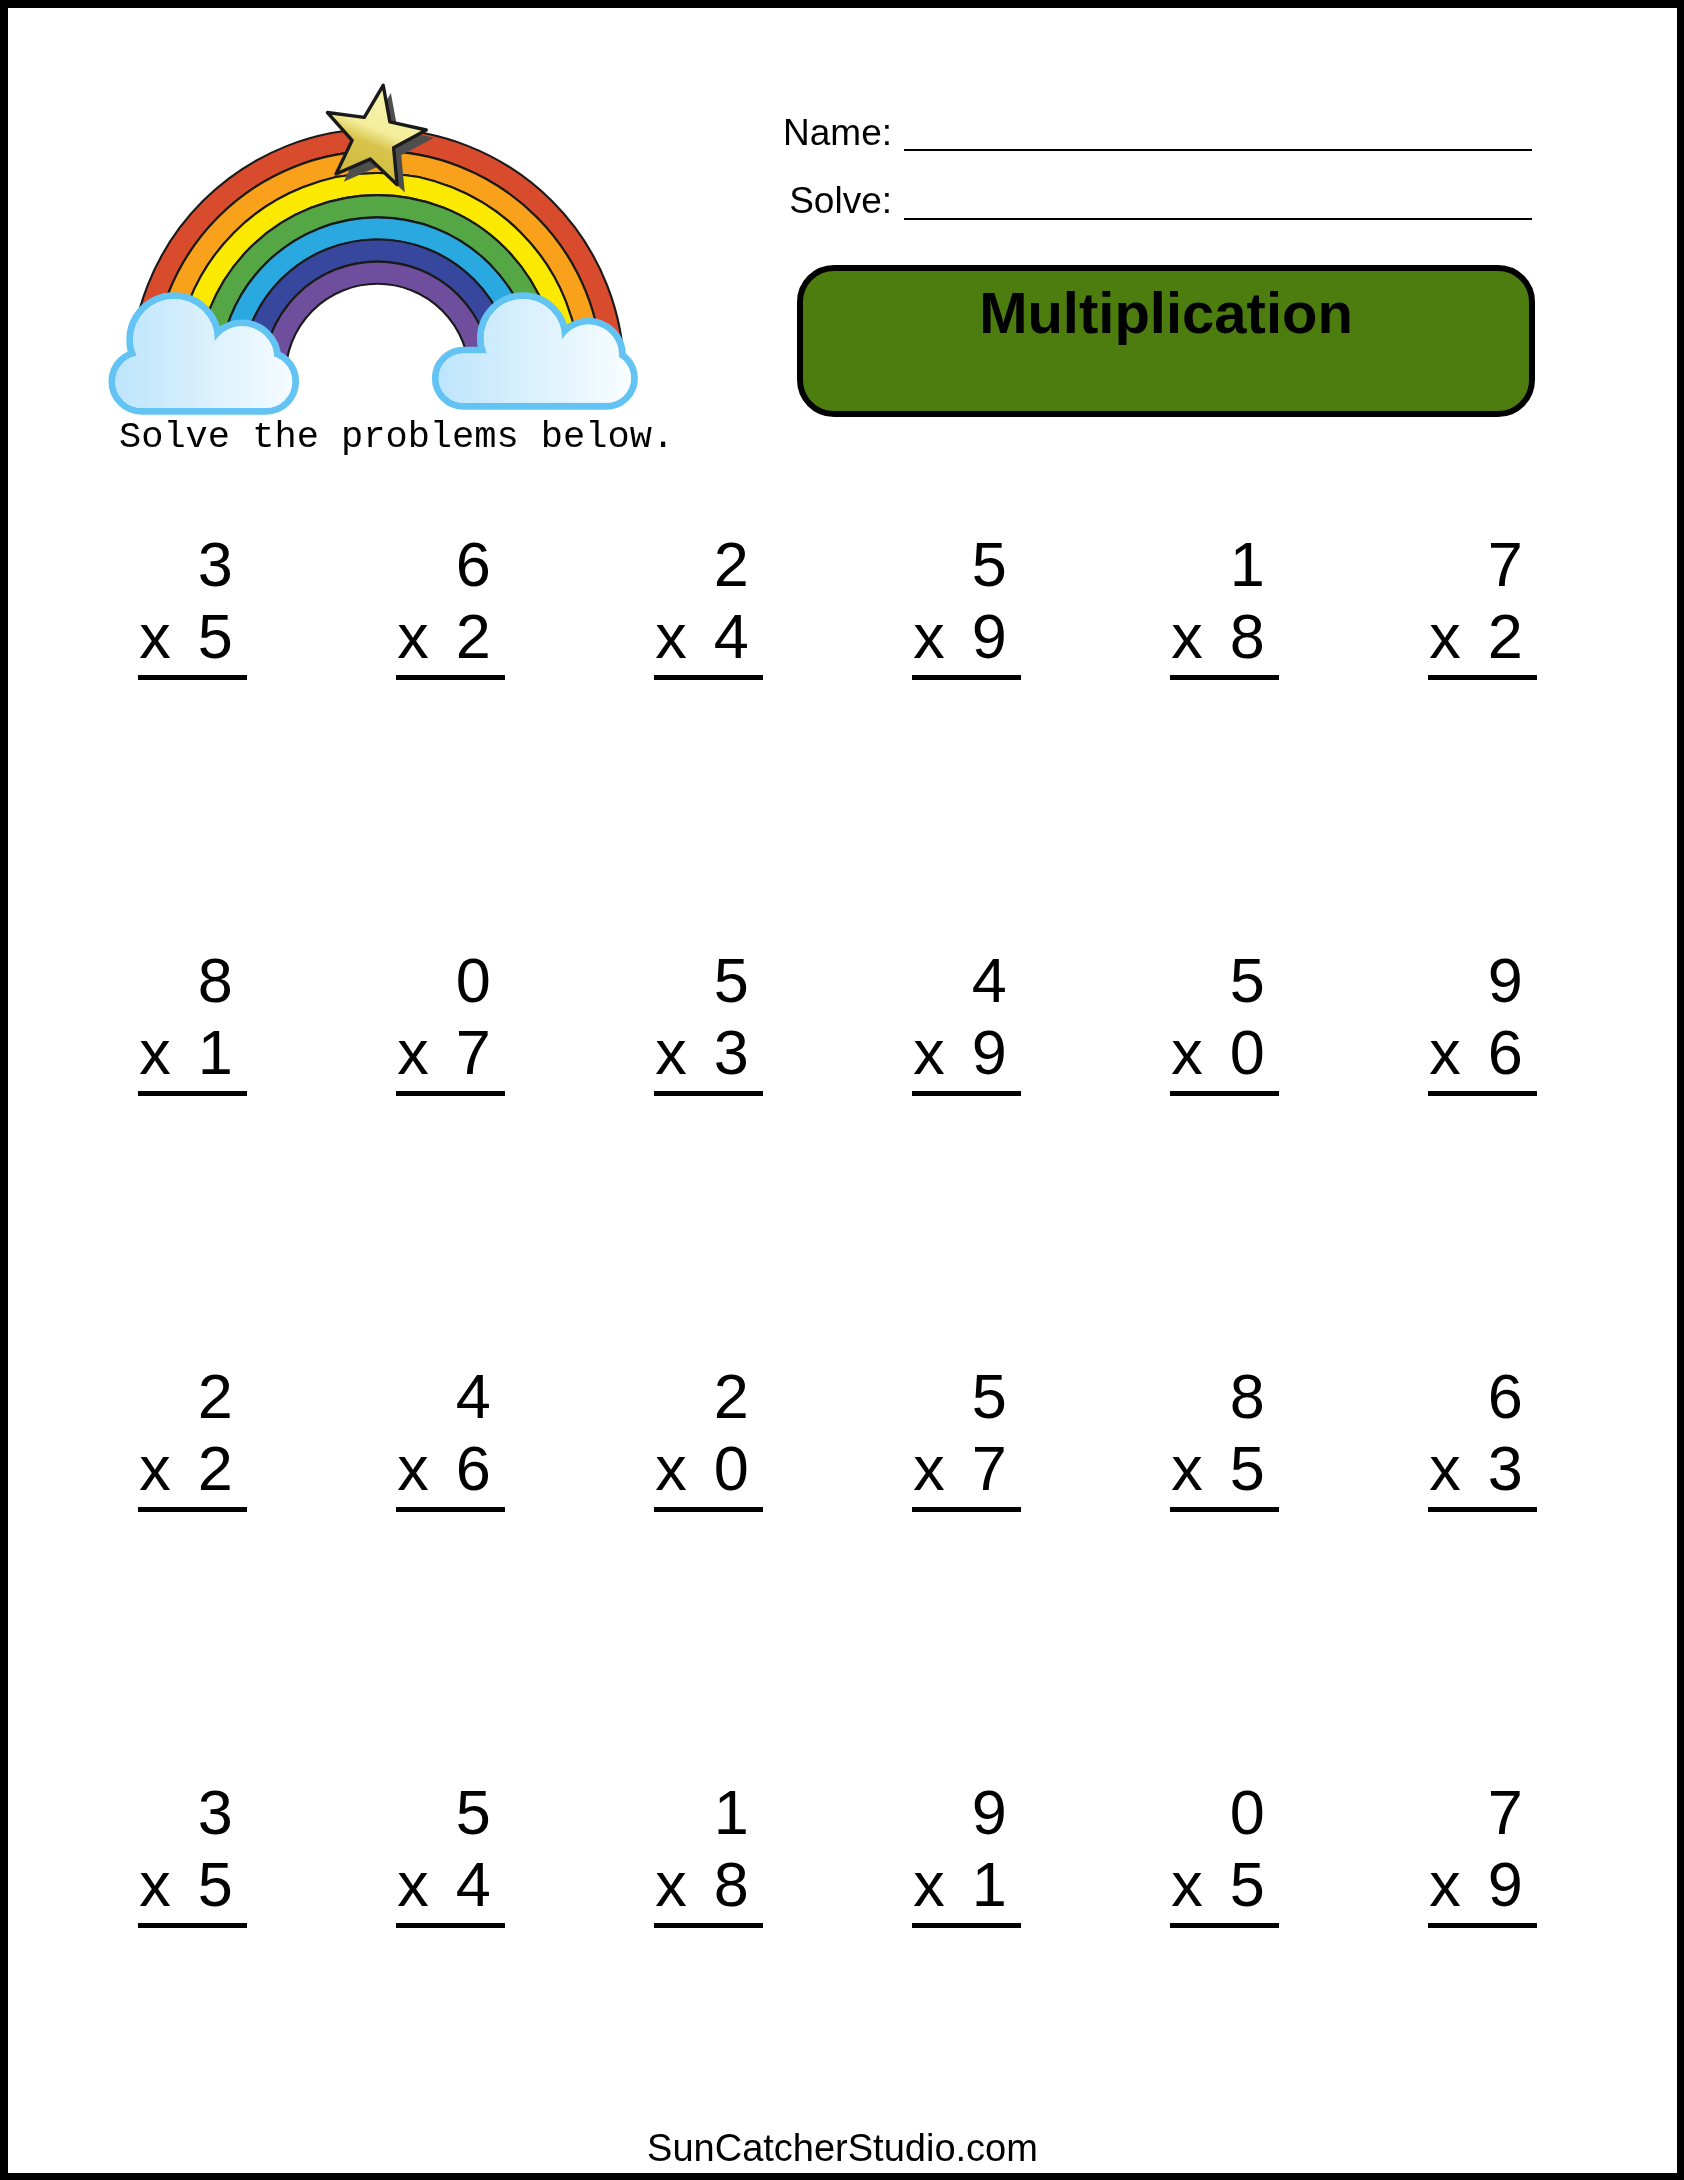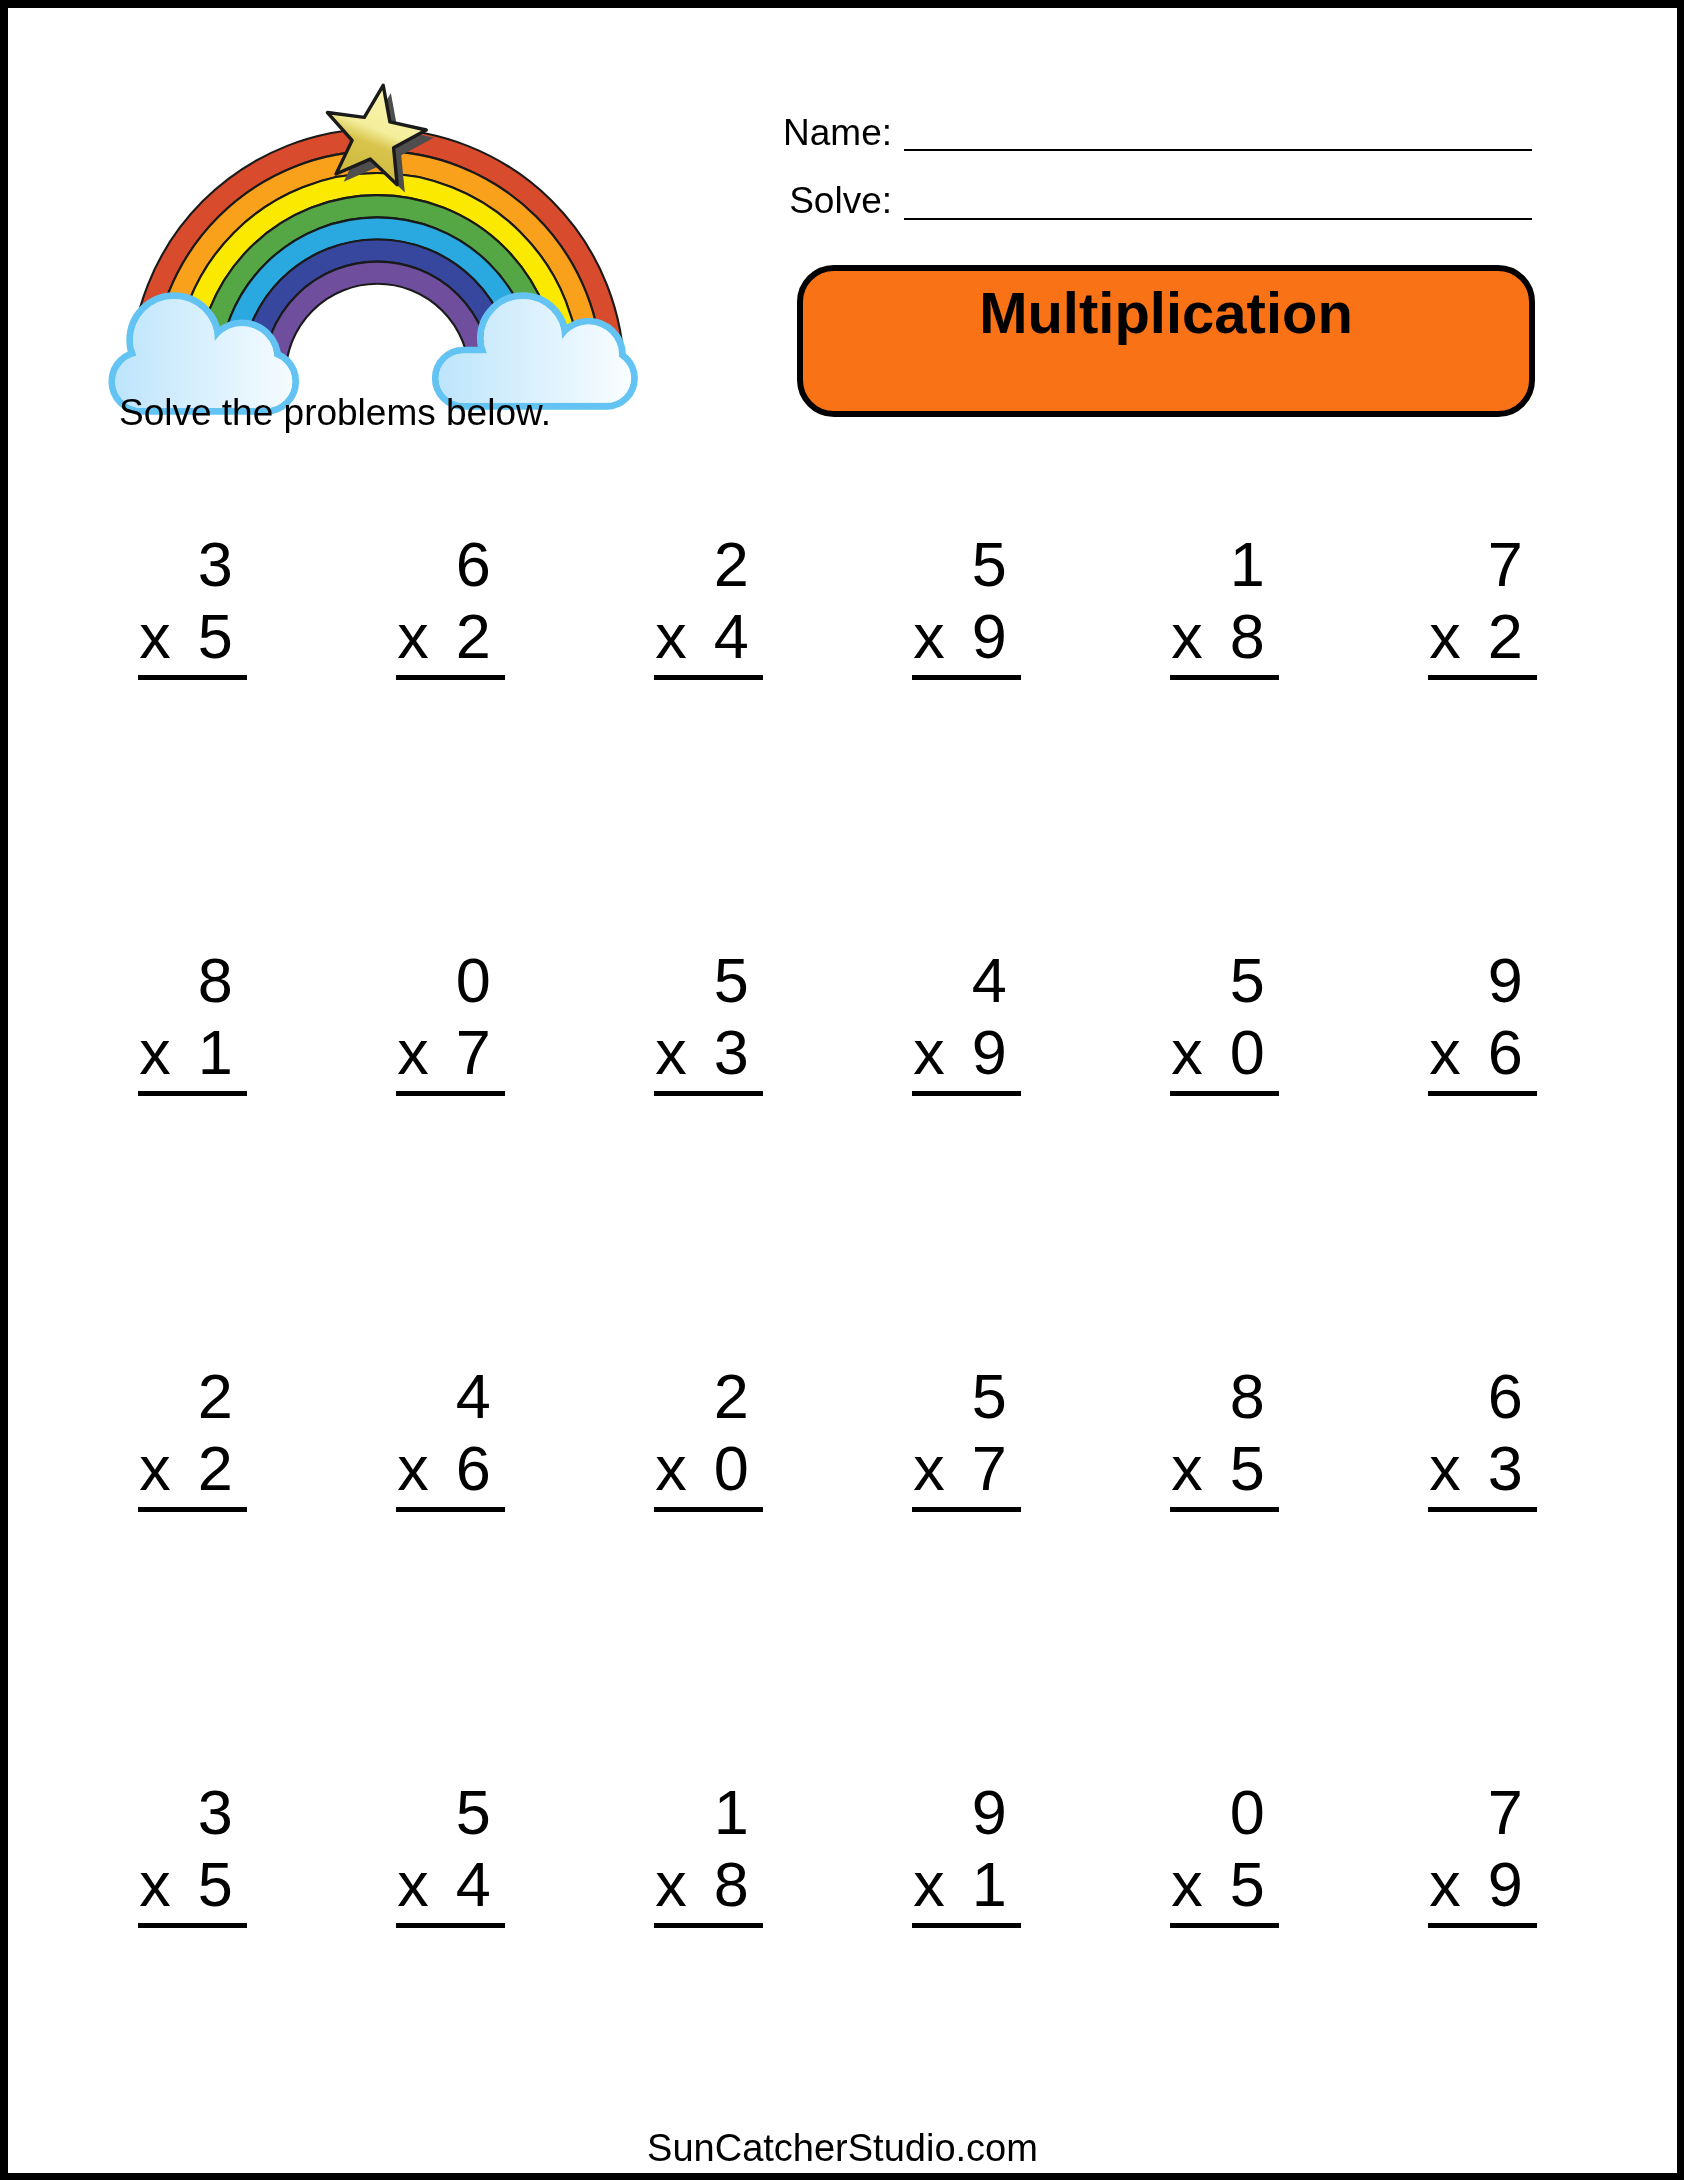--- a/index.html
+++ b/index.html
@@ -4,32 +4,32 @@
 <style>
   html,body { margin:0; padding:0; background:#ffffff; }
   .page {
     position:relative; width:1685px; height:2181px; box-sizing:border-box;
     background:#ffffff; border:8.5px solid #000;
     font-family:"Liberation Sans", sans-serif; color:#000; overflow:hidden;
   }
 
   .rainbow-svg { position:absolute; left:85px; top:51px; }
 
-  .instruction { position:absolute; left:111px; top:384px; font-size:37px; }
+  .instruction { position:absolute; left:111px; top:408px; font-size:37px;font-family:Liberation Mono, monospace; }
 
   .field-label { position:absolute; font-size:37px; width:187px; text-align:right; }
   .name-label { left:697px; top:104px; }
   .date-label { left:697px; top:172px; }
   .field-line { position:absolute; border-top:2.6px solid #000; width:628px; left:896px; height:0; }
   .name-line { top:141px; }
   .date-line { top:210px; }
 
   .title-box {
     position:absolute; left:789px; top:257px; width:738px; height:152px;
-    background:#f97316; border:6.8px solid #000; border-radius:37px;
+    background:#4d7c0f; border:6.8px solid #000; border-radius:37px;
     box-sizing:border-box; text-align:center;
   }
   .title-box .title { font-size:58px; font-weight:bold; line-height:66px; margin-top:8.5px; }
   .title-box .subtitle { font-size:39px; line-height:48px; white-space:pre; }
 
   .problems {
     position:absolute; left:55px; top:520px;
     display:grid; grid-template-columns:repeat(6,258px); grid-auto-rows:416px;
   }
   .cell { display:flex; justify-content:center; align-items:flex-start; }

